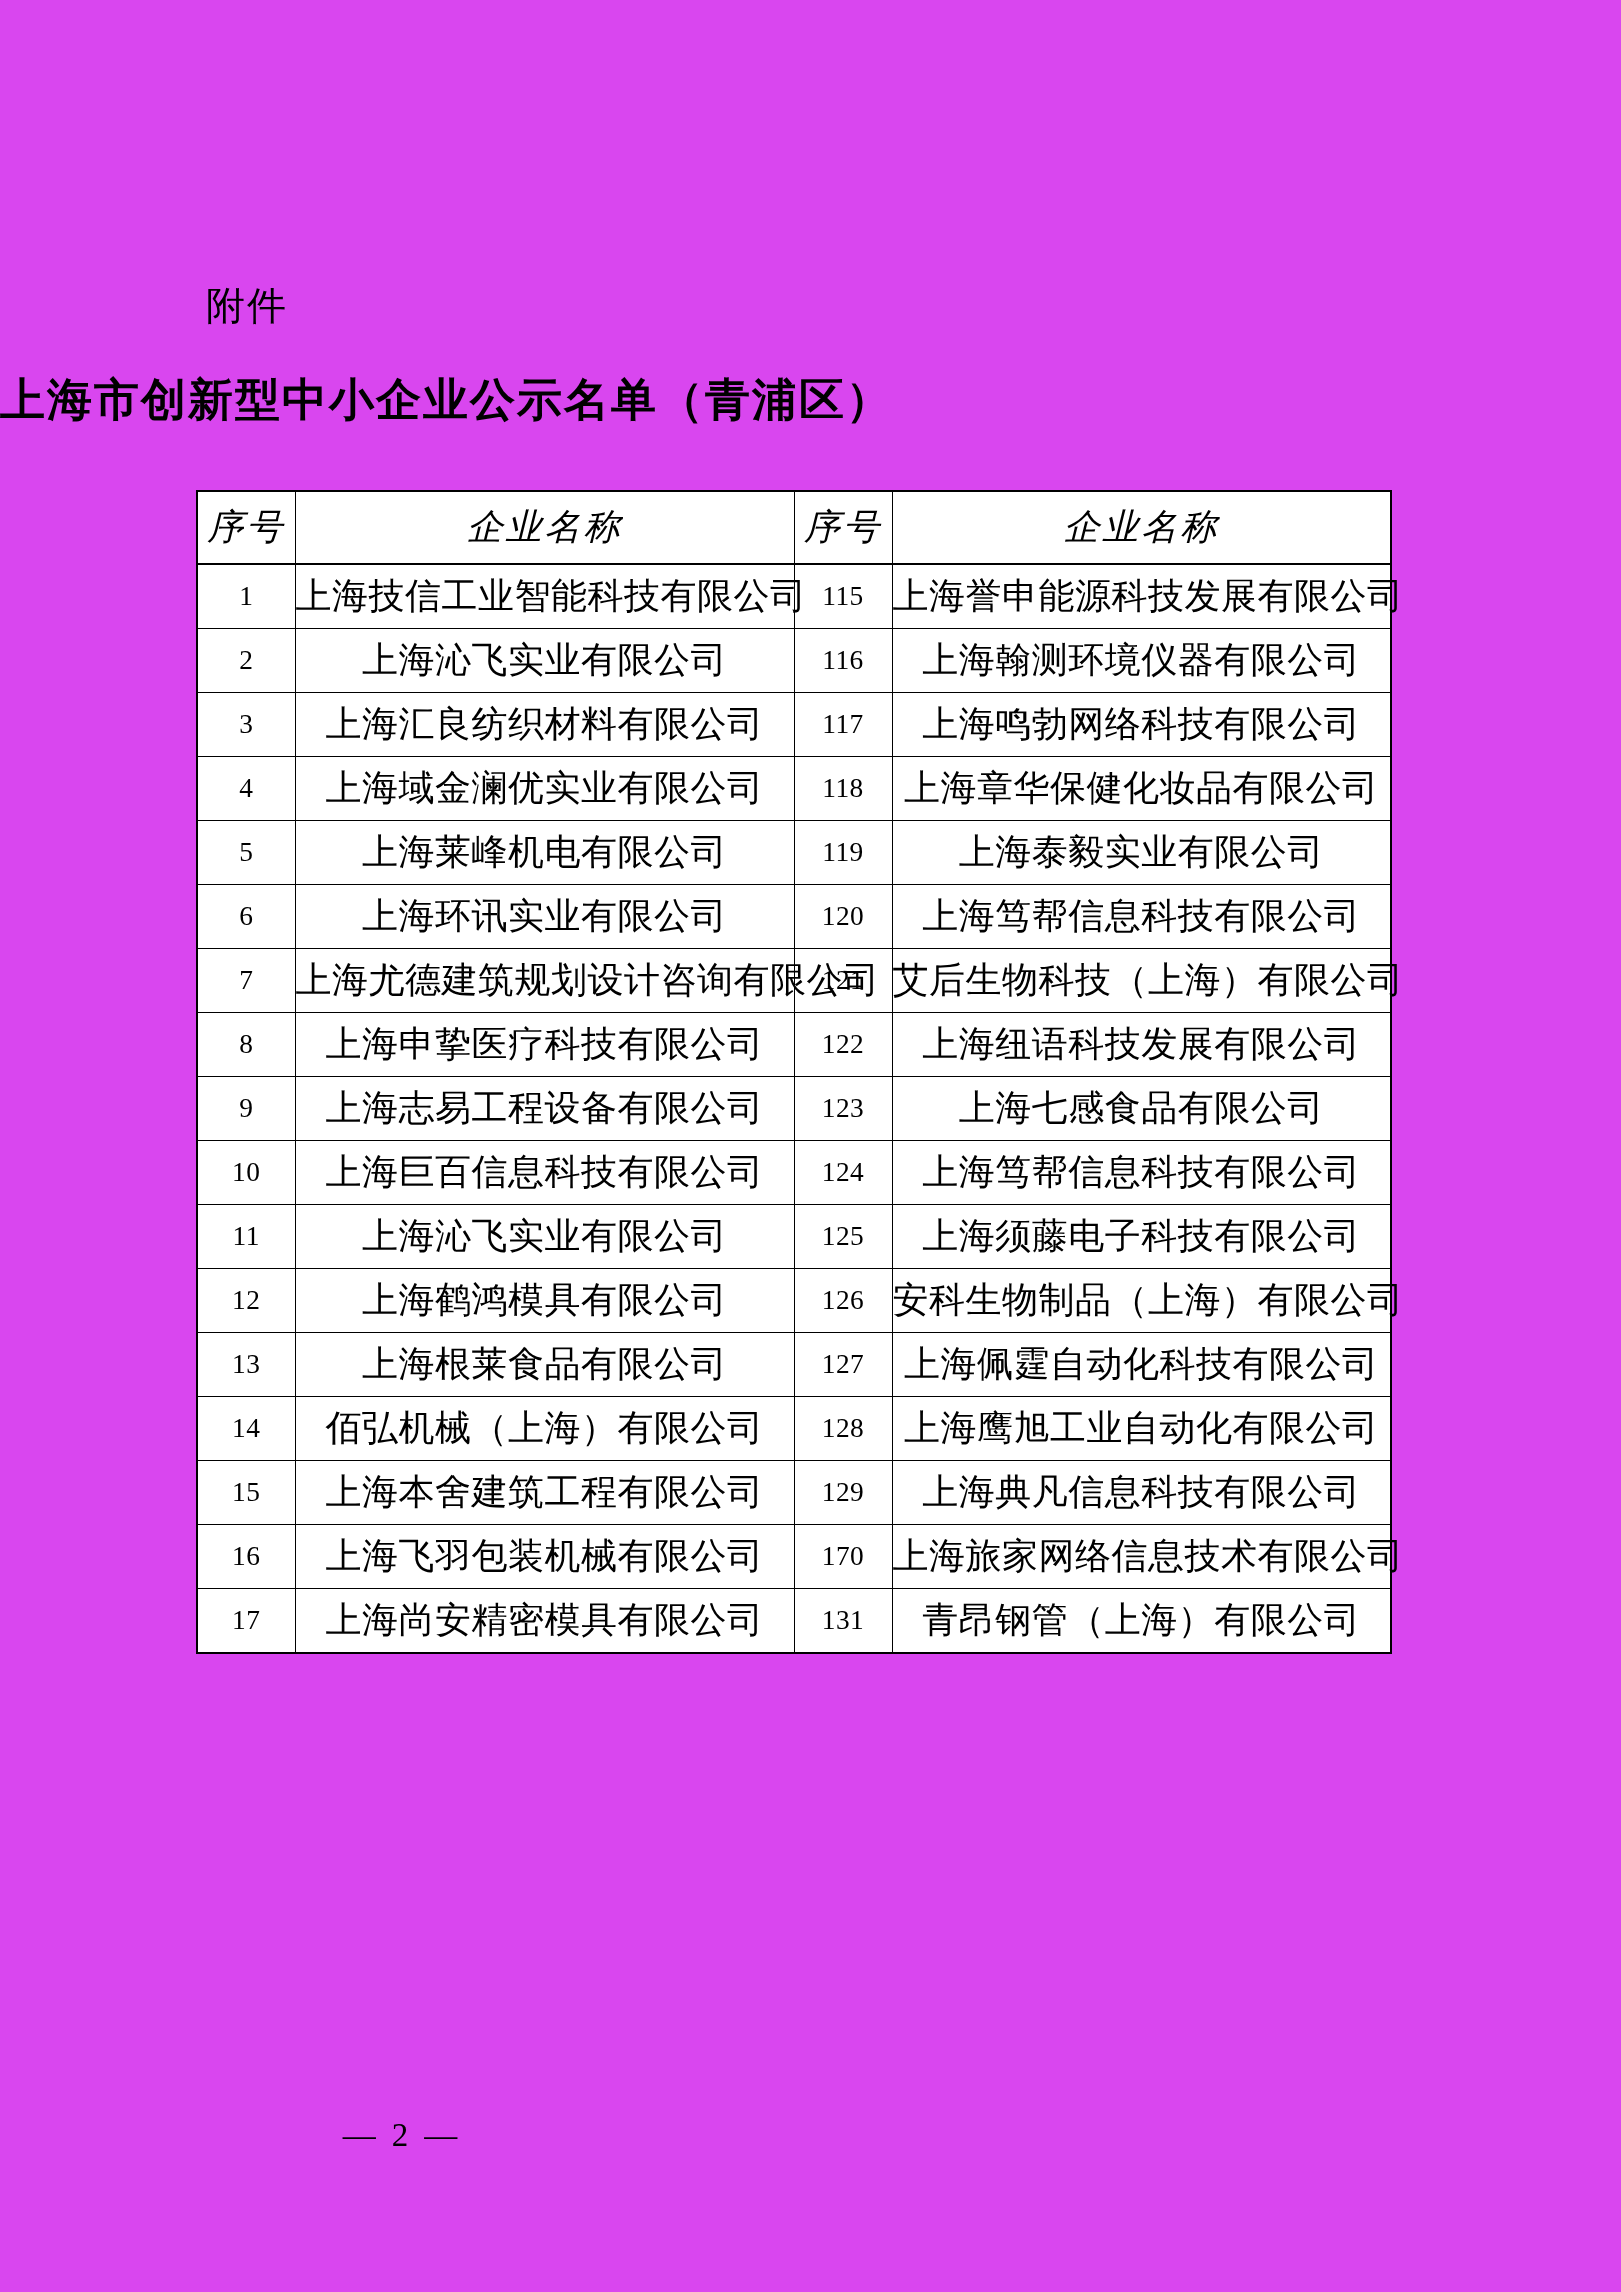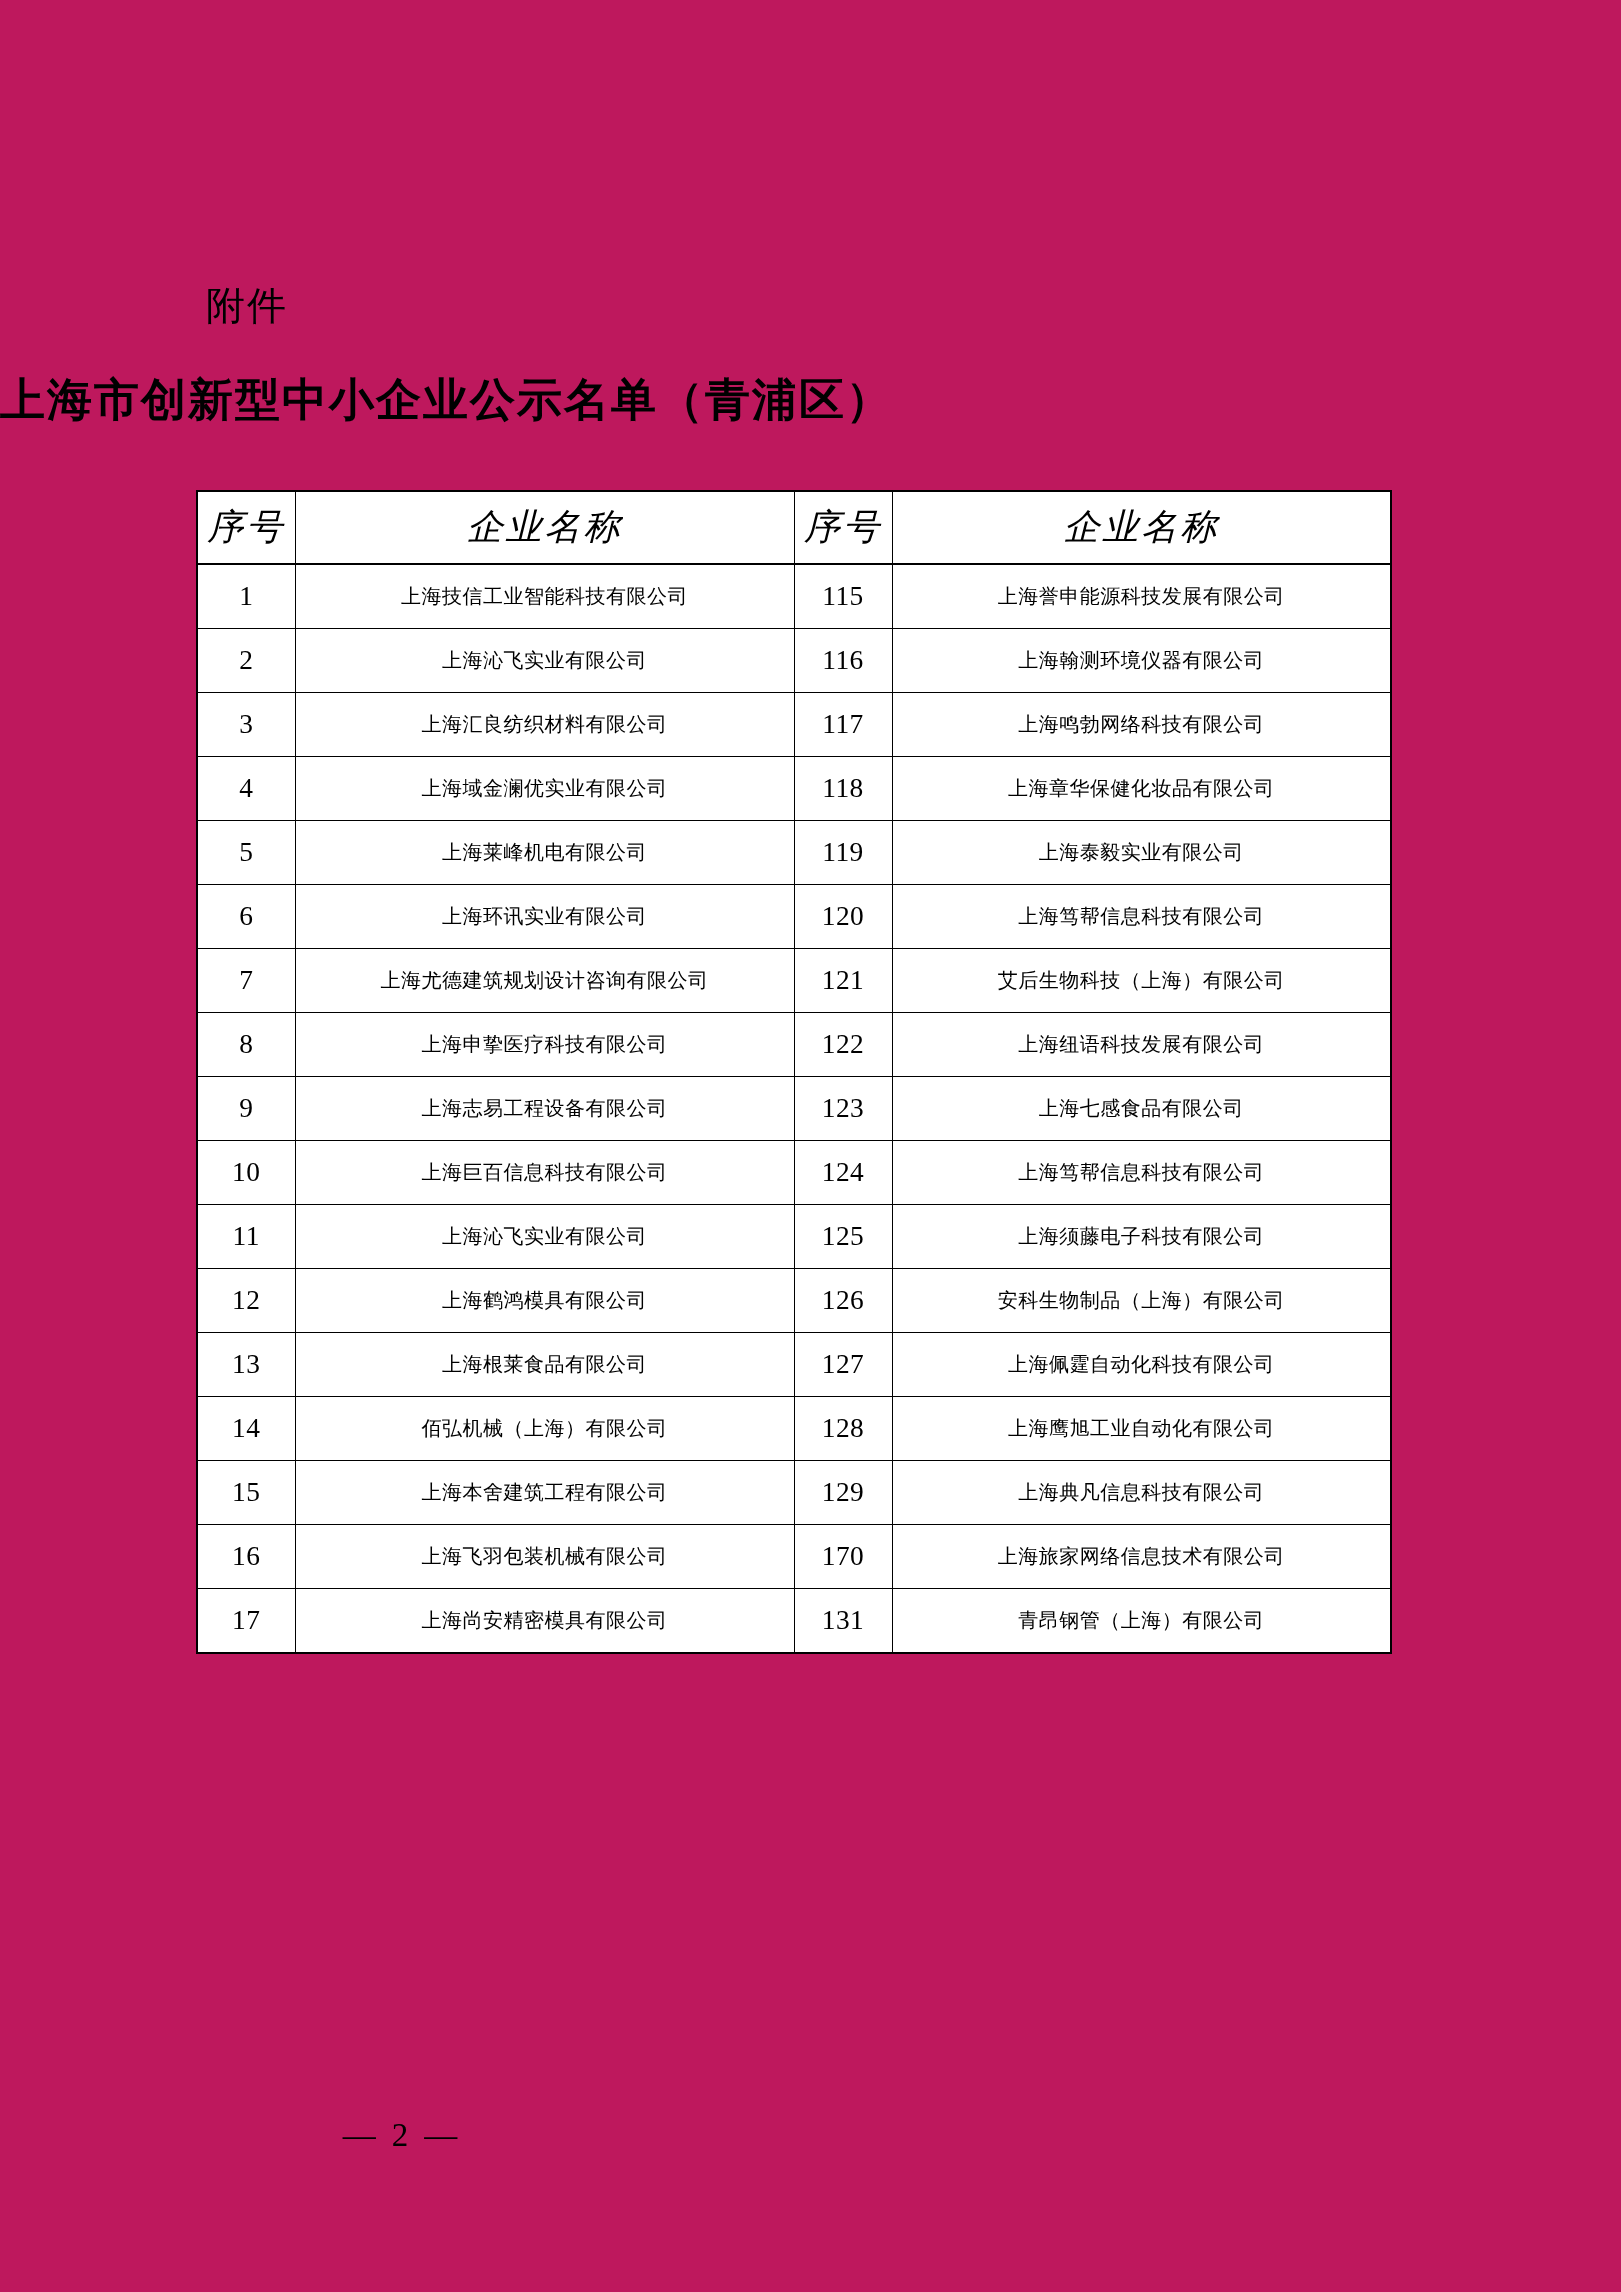--- a/index.html
+++ b/index.html
@@ -12,21 +12,21 @@
     height: 2293px;
     font-family: "Liberation Serif", "DejaVu Serif", serif;
     color: #000000;
     position: relative;
     overflow: hidden;
   }
 
   .page {
     position: absolute;
     inset: 0;
-    background: #be185d;
+    background: #d946ef;
   }
 
   
   .attachment-label {
     position: absolute;
     left: 206px;
     top: 286px;
     font-family: "DejaVu Sans", "Liberation Sans", sans-serif;
     font-size: 39px;
     line-height: 1;
@@ -94,21 +94,21 @@
   }
 
   td.num {
     font-family: "Liberation Serif", "DejaVu Serif", serif;
     font-size: 27.4px;
     letter-spacing: 0.5px;
   }
 
   td.name {
     font-family: Liberation Mono, monospace;
-    font-size: 20px;
+    font-size: 36px;
     letter-spacing: 0.5px;
     white-space: nowrap;
   }
 
   
   .page-footer {
     position: absolute;
     left: 196px;
     top: 2117px;
     width: 412px;

